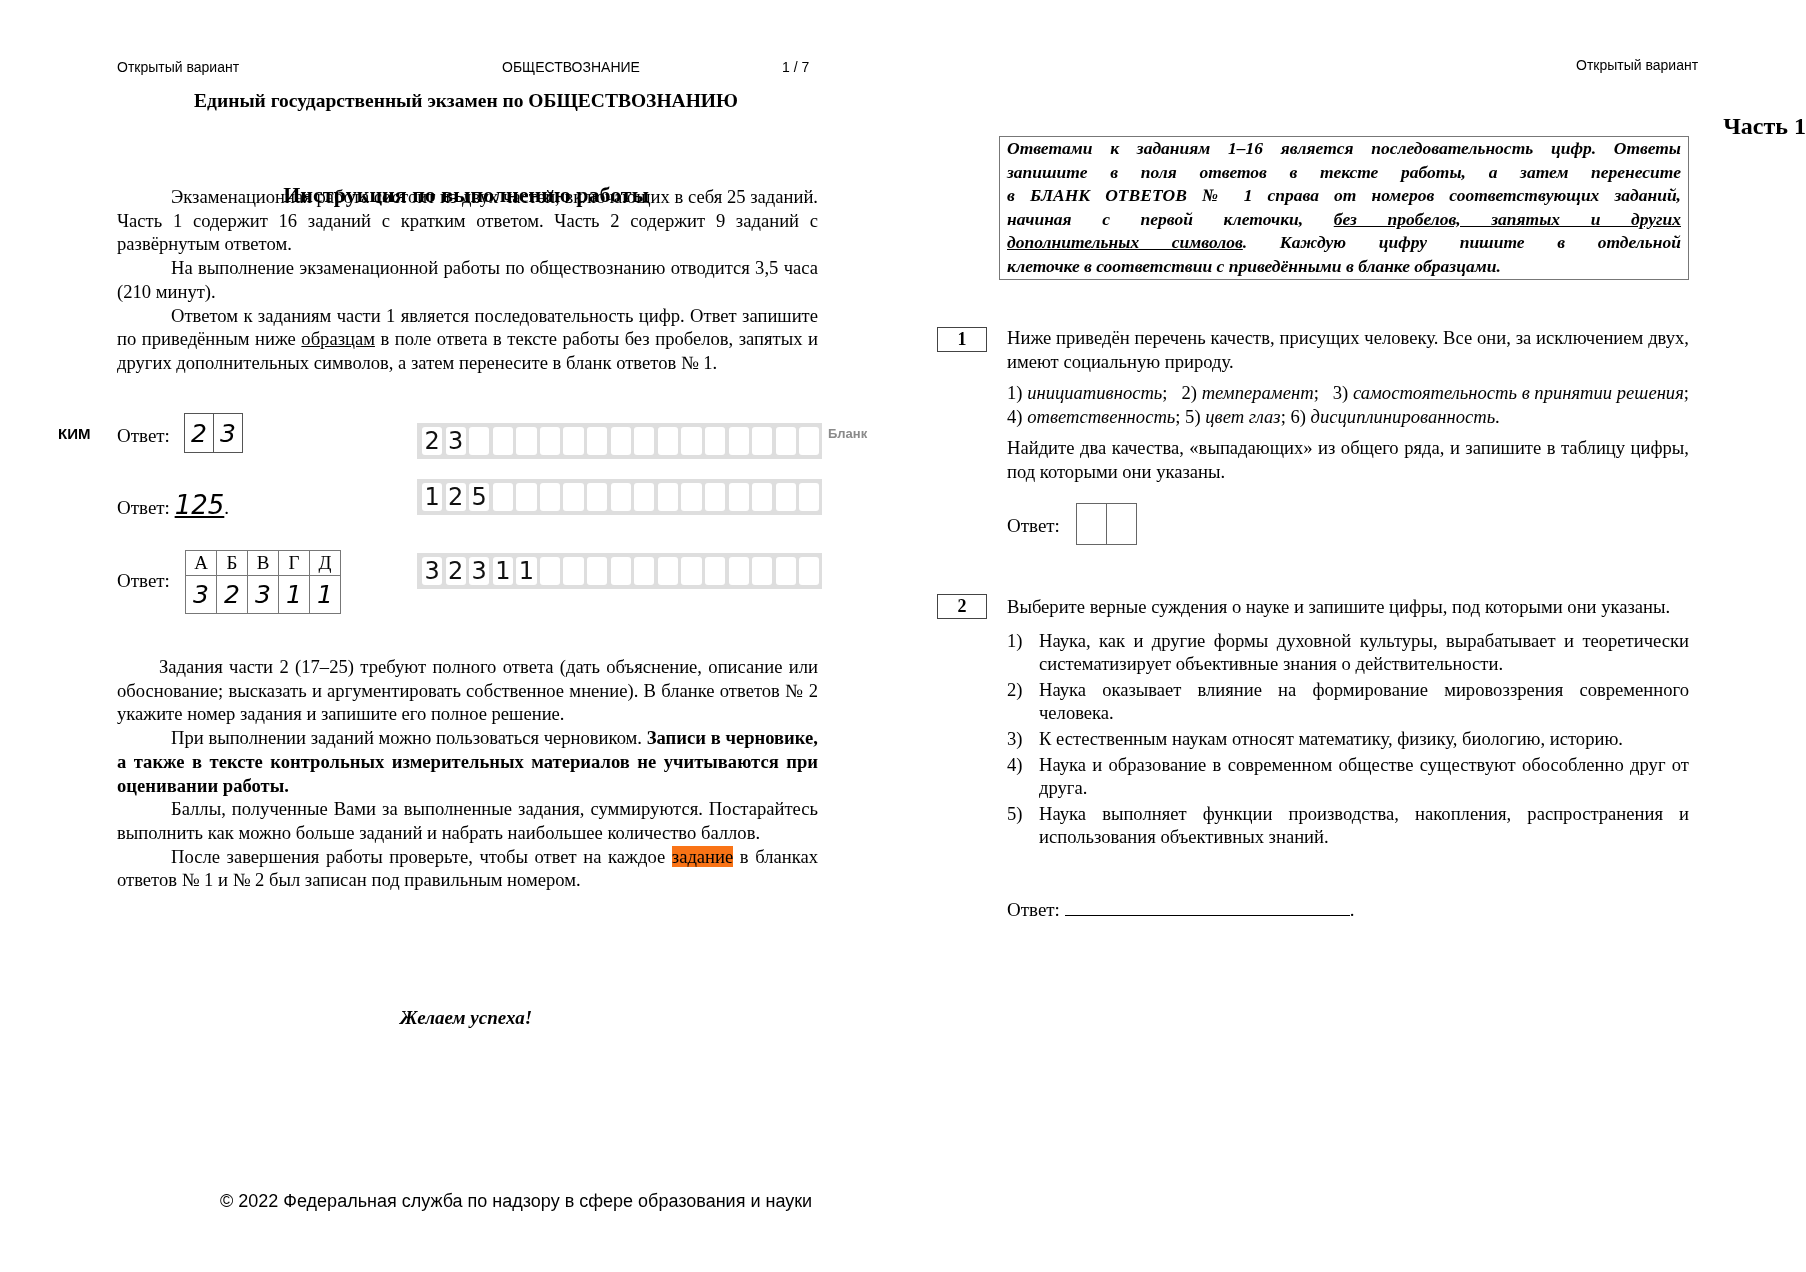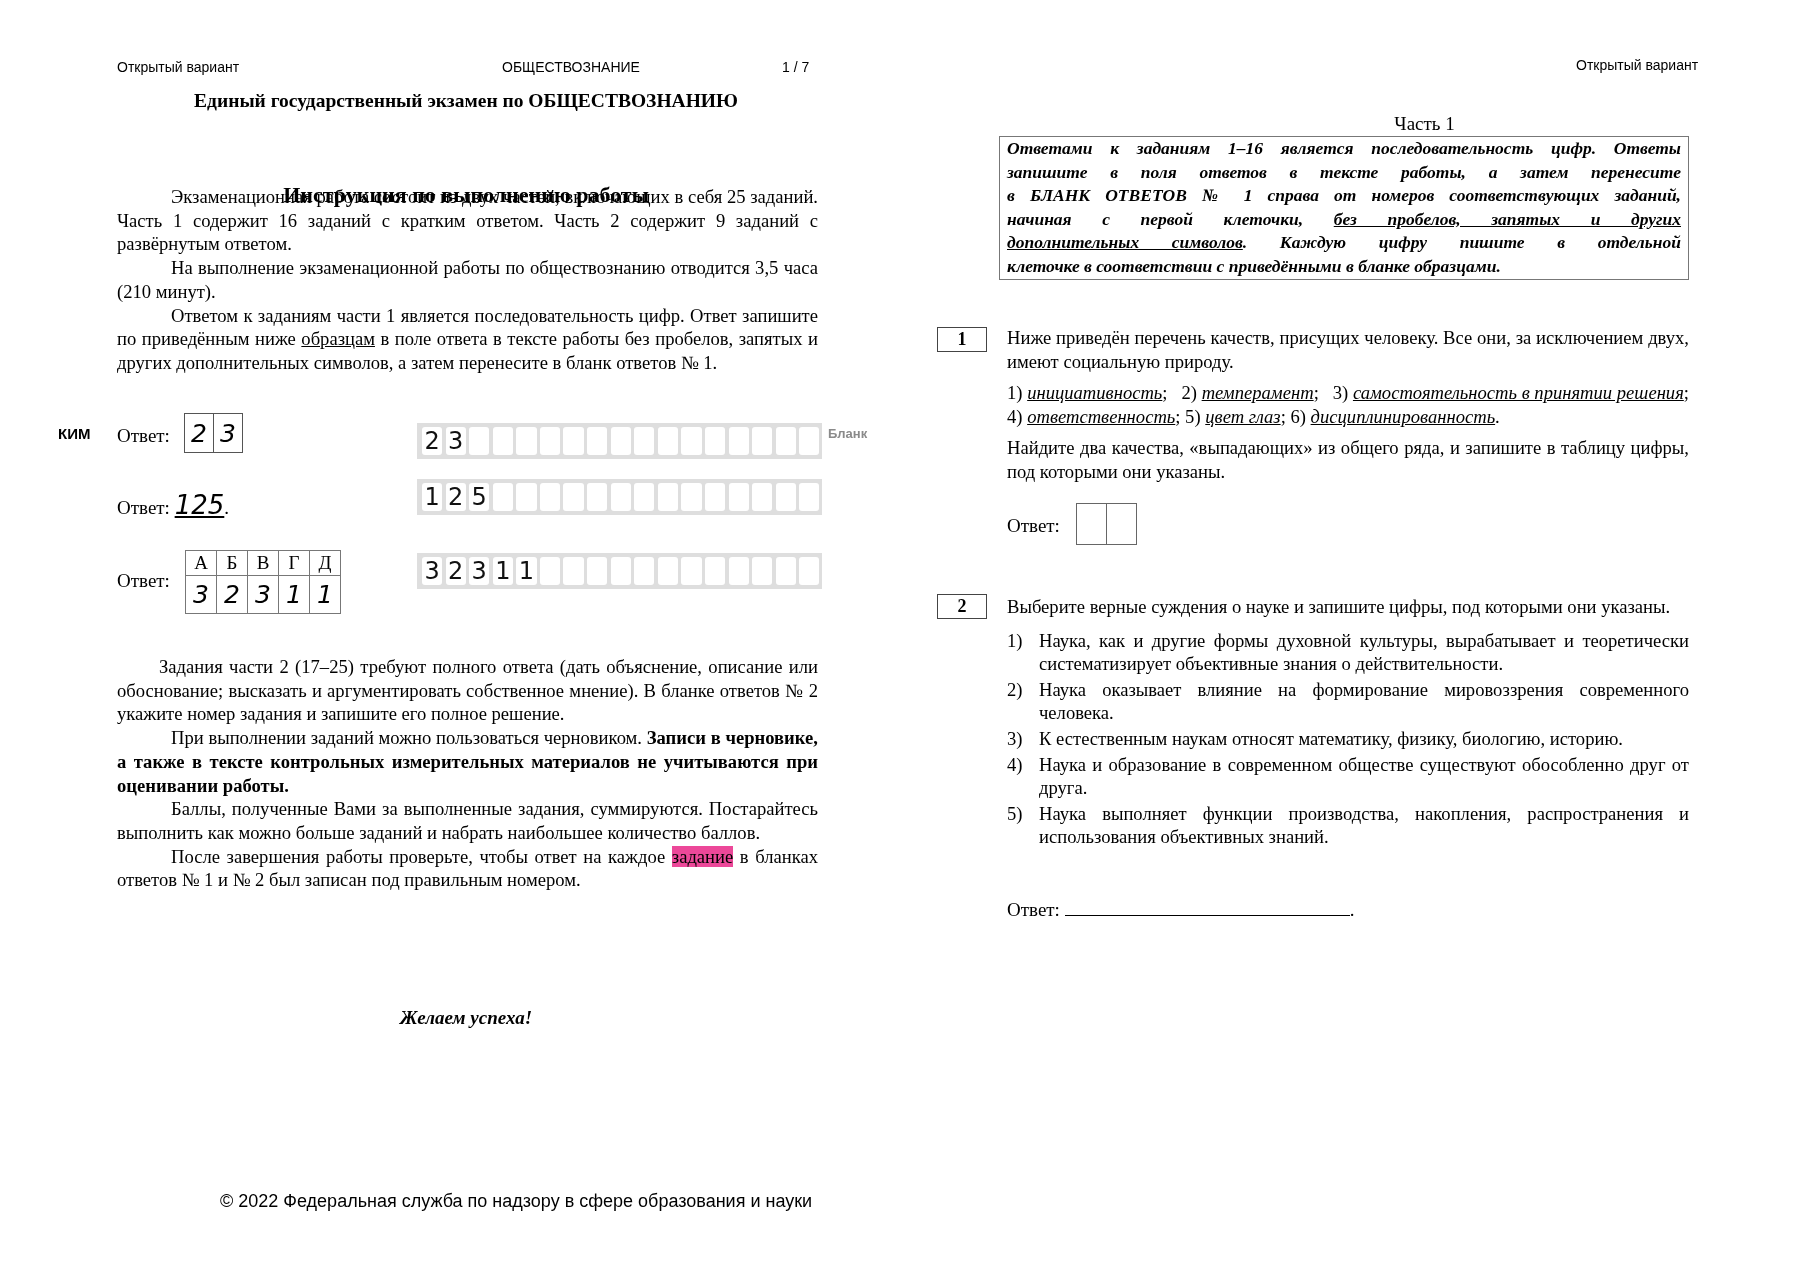--- a/index.html
+++ b/index.html
@@ -16,21 +16,21 @@
   .title-main { position: absolute; top: 90px; left: 116px; width: 700px; text-align: center; font-weight: bold; font-size: 19.5px; }
   .instr-title { position: absolute; top: 162px; left: 116px; width: 700px; text-align: center; font-weight: bold; font-size: 22px; margin-top: 20px; }
 
   .para {
     position: absolute; left: 117px; width: 701px; font-size: 18.6px; line-height: 23.7px;
     text-align: justify; text-align-last: left;
   }
   .para p { margin: 0; text-indent: 54px; text-align: justify; }
   .u { text-decoration: underline; }
   .b { font-weight: bold; }
-  .hl { background: #ec4899; }
+  .hl { background: #f97316; }
 
   .kim-label { position: absolute; left: 58px; top: 425px; font-family: "Liberation Sans", sans-serif; font-weight: bold; font-size: 15px; }
   .otvet { position: absolute; font-size: 19px; }
   .hand { font-family: "DejaVu Sans", sans-serif; font-style: italic; font-size: 25px; }
 
   .cells { position: absolute; display: flex; border: 1px solid #555; }
   .cells .c { width: 28px; height: 38px; border-right: 1px solid #555; display: flex; align-items: center; justify-content: center; }
   .cells .c:last-child { border-right: none; }
 
   .abv { position: absolute; left: 185px; top: 550px; border-collapse: collapse; }
@@ -39,32 +39,32 @@
   .abv tr.v td { height: 37px; }
 
   .blank { position: absolute; left: 417px; width: 405px; height: 36px; background: #dedede; display: flex; align-items: center; padding-left: 5px; box-sizing: border-box; gap: 3.4px; }
   .blank .bc { width: 20.2px; height: 28px; background: #fff; border-radius: 3px; display: flex; align-items: center; justify-content: center; font-family: "DejaVu Sans", sans-serif; font-size: 24px; color: #111; }
   .blank-label { position: absolute; left: 828px; top: 426px; font-family: "Liberation Sans", sans-serif; font-weight: bold; font-size: 13px; color: #8a8a8a; }
 
   .wish { position: absolute; top: 1007px; left: 116px; width: 700px; text-align: center; font-weight: bold; font-style: italic; font-size: 19px; }
   .footer { position: absolute; top: 1191px; left: 220px; font-family: Liberation Sans, sans-serif; font-size: 18px; }
 
   
-  .part1 { position: absolute; top: 113px; left: 0; width: 903px; text-align: center; font-weight: normal; font-size: 19px; padding-left: 140px; box-sizing: border-box; }
+  .part1 { position: absolute; top: 113px; left: 0; width: 903px; text-align: right; font-weight: bold; font-size: 24px; padding-left: 140px; box-sizing: border-box; }
   .note-box {
     position: absolute; left: 96px; top: 136px; width: 690px; border: 1.5px solid #777; box-sizing: border-box;
     padding: 0 7px; font-weight: bold; font-style: italic; font-size: 17.5px; line-height: 23.6px; text-align: justify;
   }
   .note-box span.ln { display: block; text-align: justify; text-align-last: justify; }
   .note-box span.ln.last { text-align-last: left; }
 
   .qnum { position: absolute; left: 34px; width: 50px; height: 25px; border: 1.5px solid #444; box-sizing: border-box; text-align: center; font-weight: bold; font-size: 18px; line-height: 22px; }
   .qtext { position: absolute; left: 104px; width: 682px; font-size: 18.6px; line-height: 23.6px; }
   .qtext p { margin: 0 0 6px 0; text-align: justify; }
-  .qtext .it { font-style: italic; text-decoration: underline; }
+  .qtext .it { font-style: italic; }
   .olist { list-style: none; padding: 0; margin: 6px 0 0 0; }
   .olist li { display: flex; margin-bottom: 2px; }
   .olist li .n { width: 32px; flex: none; }
   .olist li .t { flex: 1; text-align: justify; }
   .ans-line { display: inline-block; width: 285px; border-bottom: 1px solid #000; height: 18px; vertical-align: baseline; }
 </style>
 </head>
 <body>
 
 <div class="page" id="page-left">

